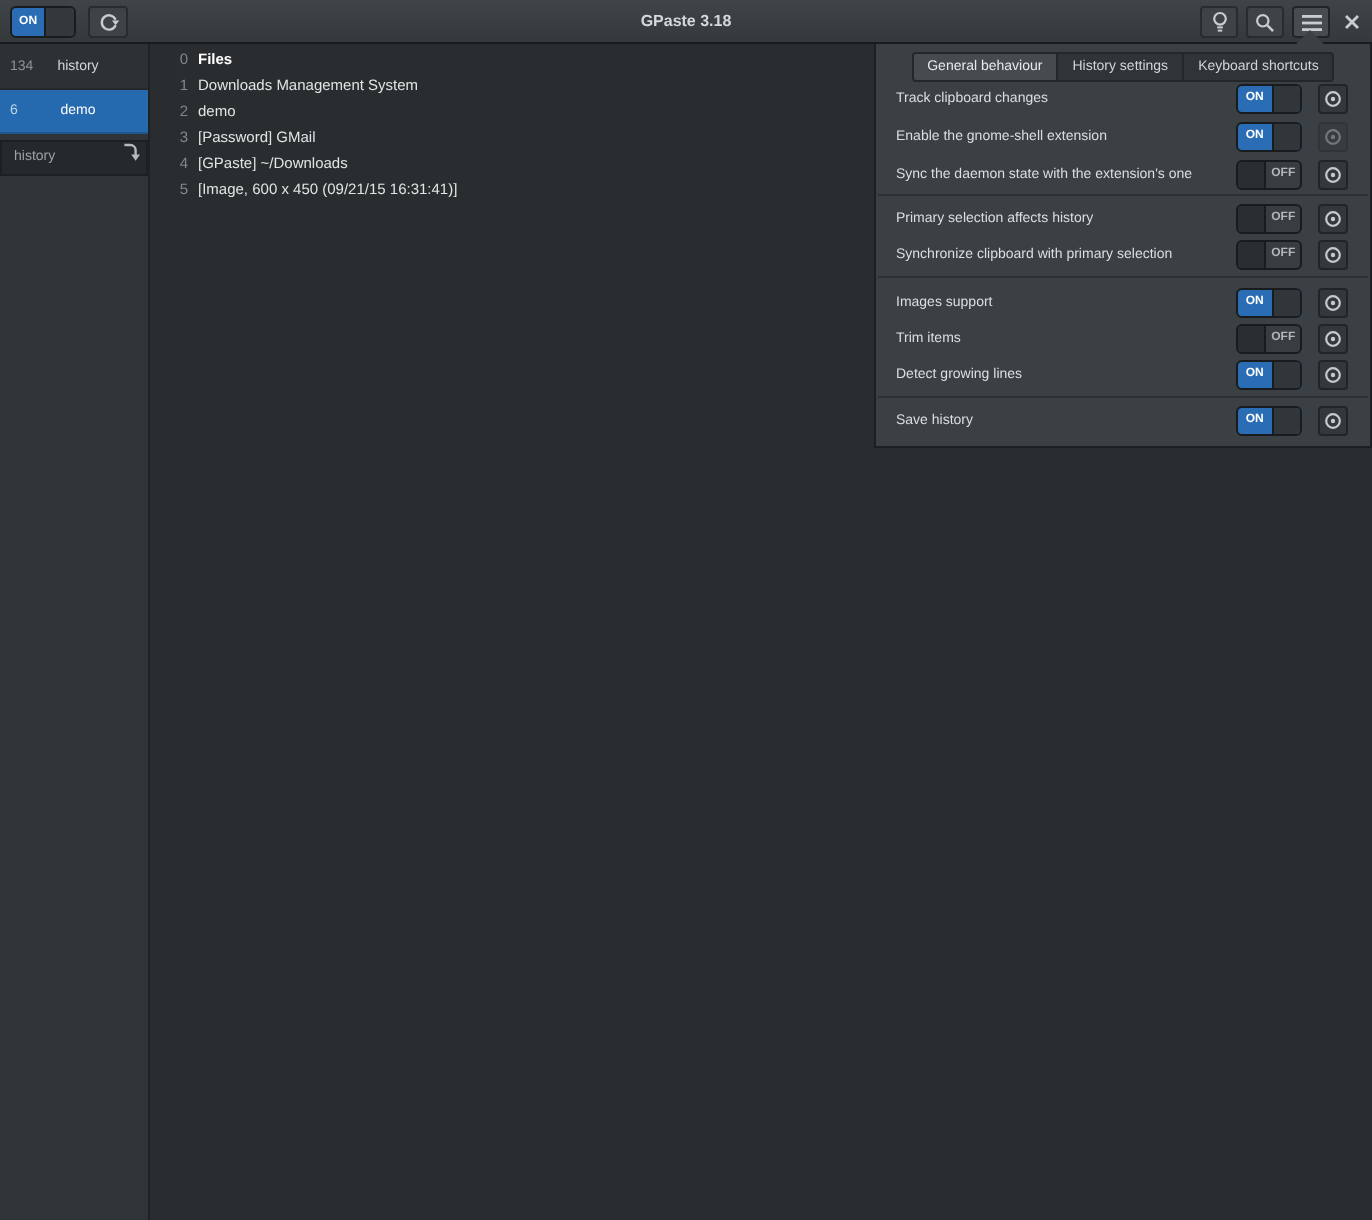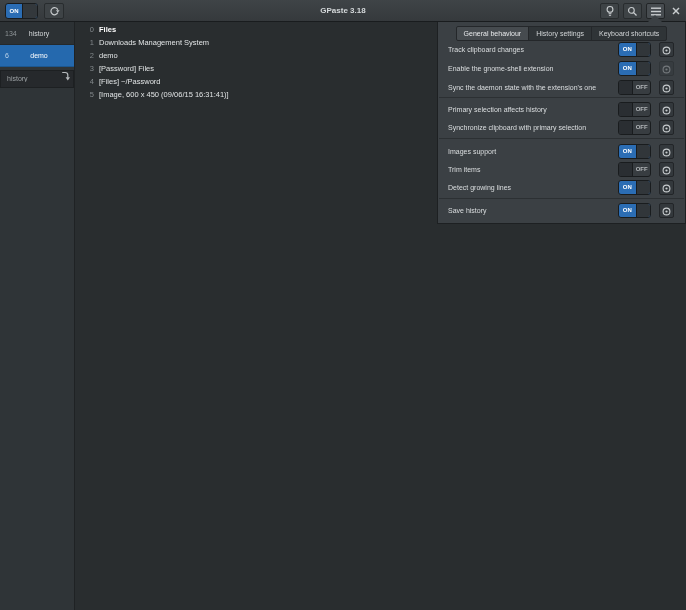--- a/index.html
+++ b/index.html
@@ -225,29 +225,29 @@
   <div class="item">
     <span class="idx">1</span>
     <span class="txt">Downloads Management System</span>
   </div>
   <div class="item">
     <span class="idx">2</span>
     <span class="txt">demo</span>
   </div>
   <div class="item">
     <span class="idx">3</span>
-    <span class="txt">[Password] Files</span>
+    <span class="txt">[Password] GMail</span>
   </div>
   <div class="item">
     <span class="idx">4</span>
-    <span class="txt">[Files] ~/Password</span>
+    <span class="txt">[GPaste] ~/Downloads</span>
   </div>
   <div class="item">
     <span class="idx">5</span>
-    <span class="txt">[Image, 600 x 450 (09/06/15 16:31:41)]</span>
+    <span class="txt">[Image, 600 x 450 (09/21/15 16:31:41)]</span>
   </div>
 </div>
 
 <div class="popover-arrow"></div>
 <div class="popover">
 
   <div class="tabs">
     <div class="tab selected">General behaviour</div>
     <div class="tab">History settings</div>
     <div class="tab">Keyboard shortcuts</div>

